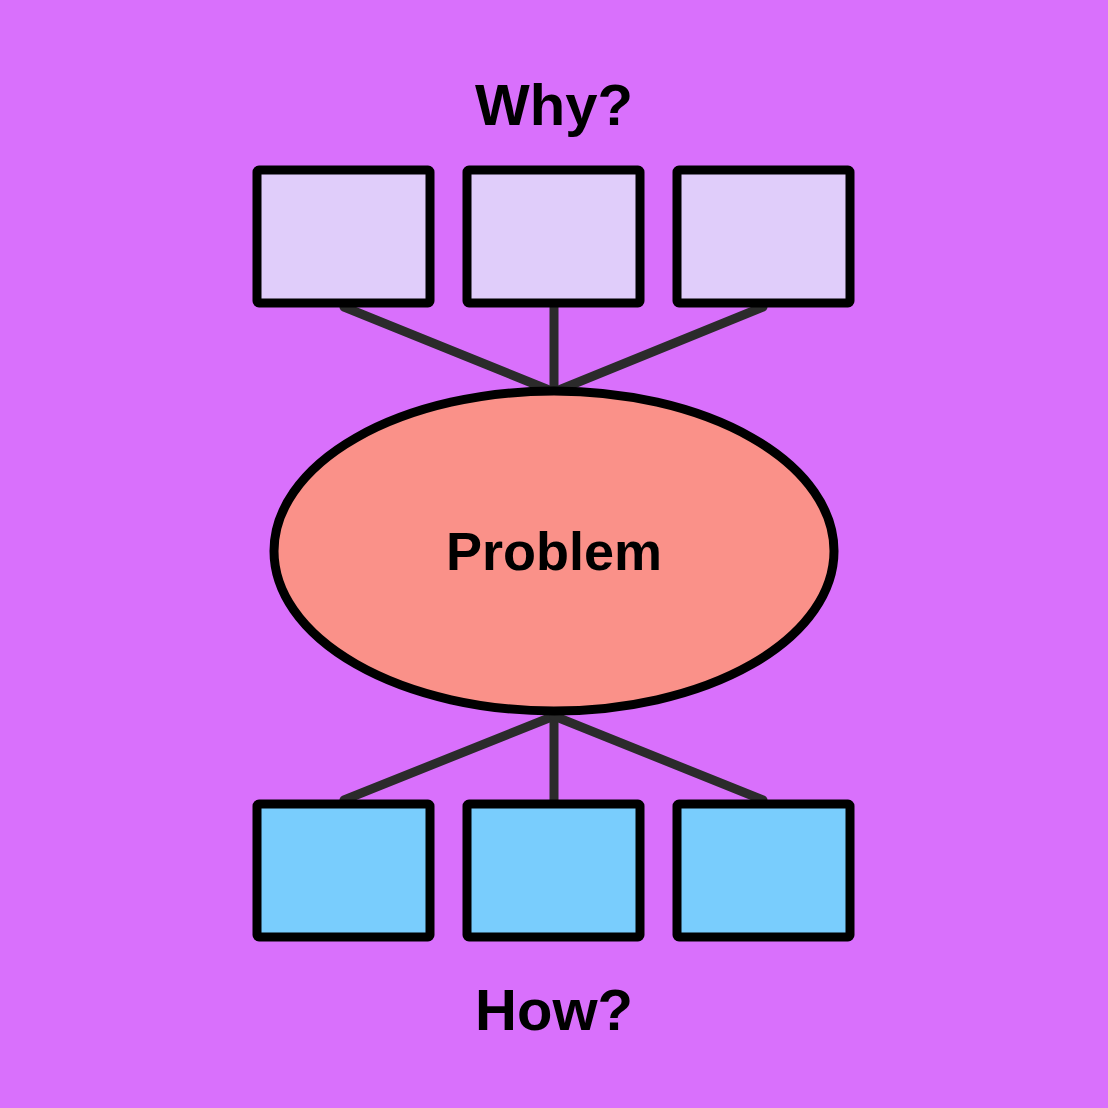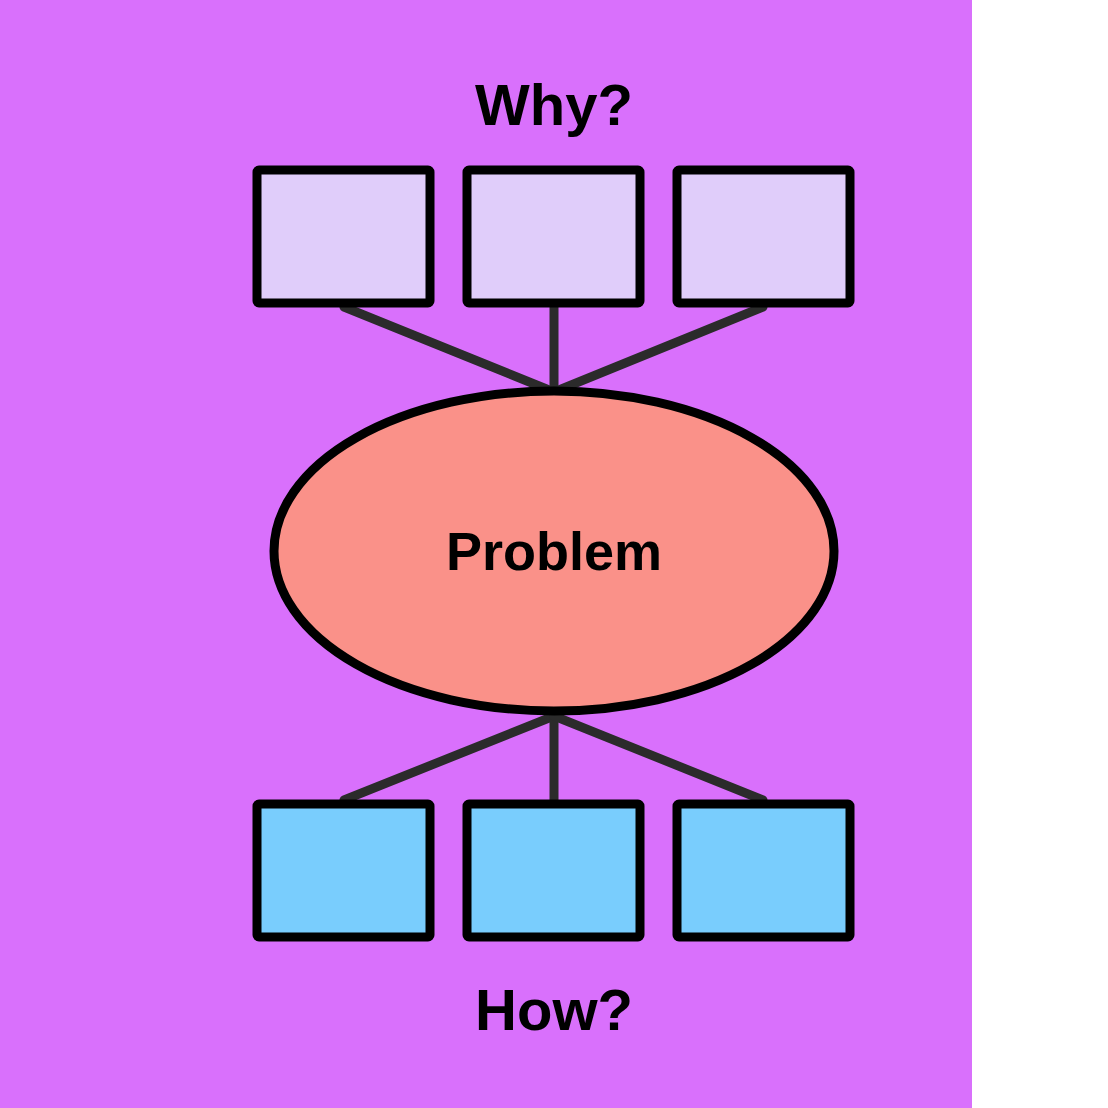--- a/index.html
+++ b/index.html
@@ -7,21 +7,21 @@
     padding: 0;
   }
   body {
     width: 1108px;
     height: 1108px;
     overflow: hidden;
     font-family: "Liberation Sans", sans-serif;
   }
   #canvas {
     position: relative;
-    width: 972px;
+    width: 1108px;
     height: 1108px;
     background: #d970fc;
     text-align: center;
   }
   #diagram-svg {
     position: absolute;
     top: 0;
     left: 0;
     width: 1108px;
     height: 1108px;

